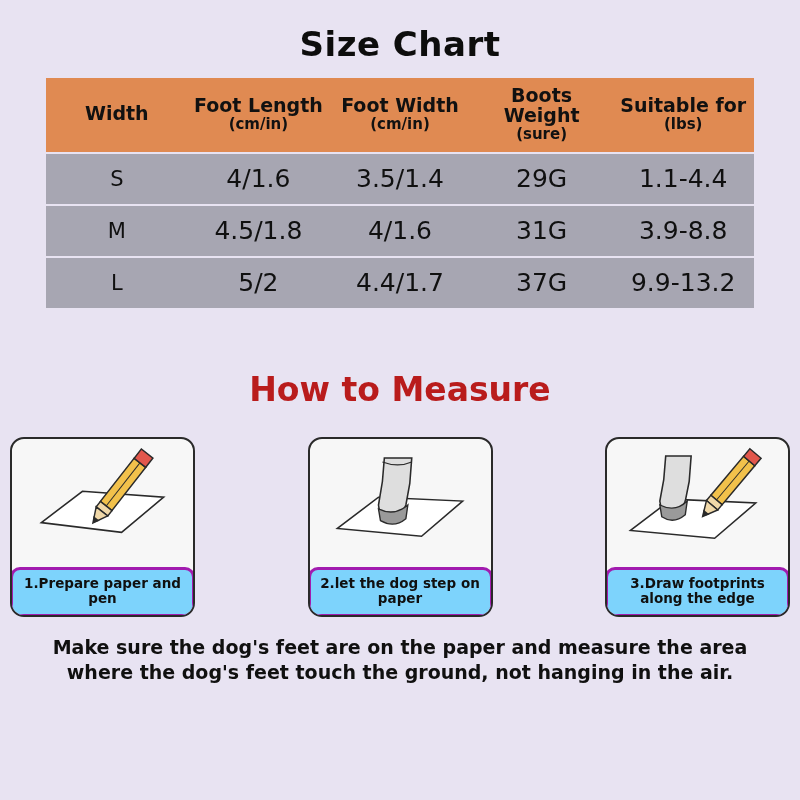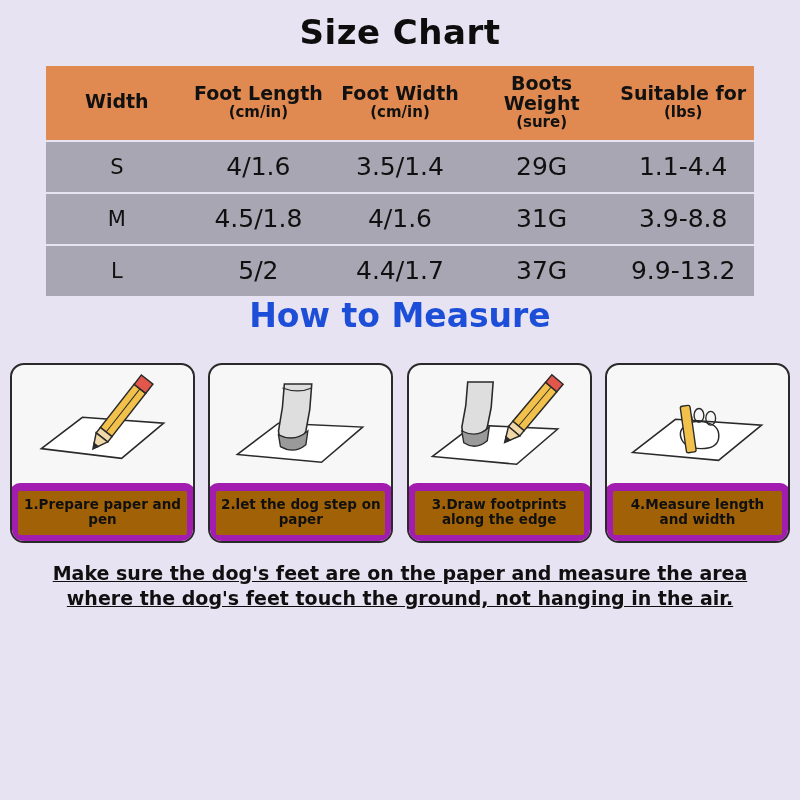--- a/index.html
+++ b/index.html
@@ -19,21 +19,21 @@
     width: 800px;
     height: 800px;
     box-sizing: border-box;
   }
   
   .chart-title {
     text-align: center;
     font-size: 34px;
     font-weight: bold;
     letter-spacing: 0.5px;
-    padding-top: 12px;
+    padding-top: 24px;
     color: #0d0d0d;
   }
   .size-table {
     width: 708px;
     margin: 14px auto 0 auto;
     border-collapse: collapse;
     table-layout: fixed;
   }
   .size-table th {
     background: #e08a52;
@@ -62,21 +62,22 @@
     padding: 0;
   }
   .size-table td.first-col {
     font-size: 21px;
   }
   
   .measure-title {
     text-align: center;
     font-size: 33px;
     font-weight: bold;
-    color: #1d4ed8;
+    margin-top: 62px;
+    color: #b91c1c;
   }
   .cards {
     display: flex;
     justify-content: space-between;
     width: 780px;
     margin: 28px auto 0 auto;
   }
   .card {
     position: relative;
     width: 185px;
@@ -92,40 +93,39 @@
     top: 0;
     left: 0;
     width: 100%;
     height: 132px;
   }
   .caption {
     position: absolute;
     left: -2px;
     bottom: -2px;
     width: calc(100% + 4px);
-    background: #a16207;
-    border: 8px solid #a21caf;
+    background: #7dd3fc;
+    border: 3px solid #a21caf;
     border-radius: 10px;
     box-sizing: border-box;
     color: #101010;
     font-size: 13.5px;
     font-weight: bold;
     line-height: 1.15;
     text-align: center;
     padding: 6px 2px 7px 2px;
   }
   .footnote {
     width: 740px;
     margin: 18px auto 0 auto;
     text-align: center;
     font-size: 19px;
     font-weight: bold;
     line-height: 1.35;
     color: #101010;
-    text-decoration: underline;
   }
 </style>
 </head>
 <body>
 
 <div class="page">
 
   <div class="chart-title">Size Chart</div>
 
   <table class="size-table">
@@ -216,29 +216,18 @@
           <rect x="112" y="2" width="15" height="10" fill="#e2574c" stroke="#2a2a2a" stroke-width="1.5"></rect>
           <rect x="112" y="64" width="15" height="7" fill="#f0d8a8" stroke="#2a2a2a" stroke-width="1.5"></rect>
           <polygon points="112,71 127,71 119.5,86" fill="#f0d8a8" stroke="#2a2a2a" stroke-width="1.5"></polygon>
           <polygon points="115.5,80 123.5,80 119.5,86" fill="#2a2a2a"></polygon>
           <line x1="119.5" y1="12" x2="119.5" y2="64" stroke="#2a2a2a" stroke-width="1"></line>
         </g>
       </svg>
       <div class="caption">3.Draw footprints along the edge</div>
     </div>
 
-    <div class="card">
-      <svg class="card-art" viewBox="0 0 185 132">
-        <polygon points="26,88 70,54 158,60 114,96" fill="#ffffff" stroke="#2a2a2a" stroke-width="1.6"></polygon>
-        <path d="M84,58 Q72,64 76,74 Q80,84 96,84 Q112,84 114,74 Q116,62 104,58 Q94,54 84,58 Z" fill="none" stroke="#2a2a2a" stroke-width="1.5"></path>
-        <ellipse cx="82" cy="54" rx="5" ry="7" fill="none" stroke="#2a2a2a" stroke-width="1.4"></ellipse>
-        <ellipse cx="94" cy="50" rx="5" ry="7" fill="none" stroke="#2a2a2a" stroke-width="1.4"></ellipse>
-        <ellipse cx="106" cy="53" rx="5" ry="7" fill="none" stroke="#2a2a2a" stroke-width="1.4"></ellipse>
-        <rect x="78" y="40" width="10" height="48" rx="2" fill="#f2c14b" stroke="#2a2a2a" stroke-width="1.4" transform="rotate(-8 83 64)"></rect>
-      </svg>
-      <div class="caption">4.Measure length and width</div>
-    </div>
 
   </div>
 
   <div class="footnote">Make sure the dog's feet are on the paper and measure the area where the dog's feet touch the ground, not hanging in the air.</div>
 
 </div>
 
 </body></html>

